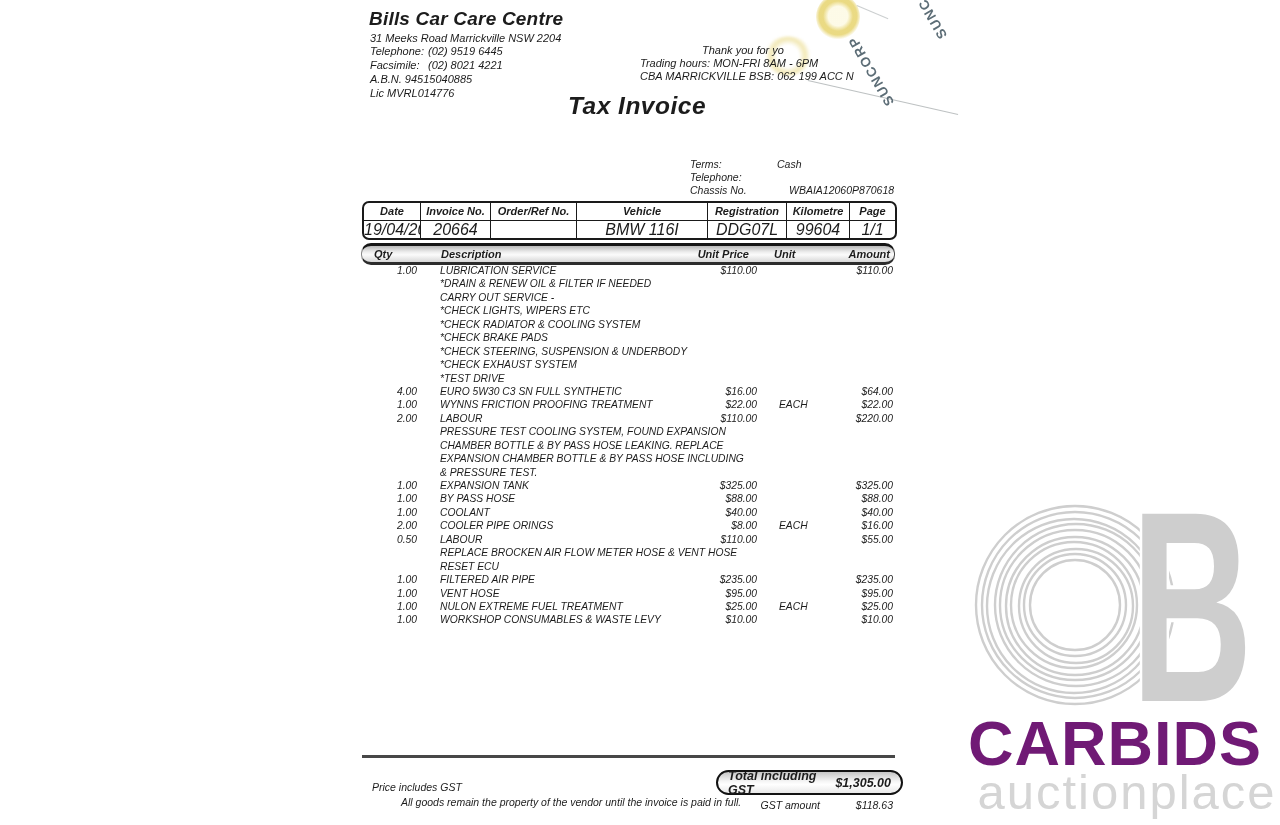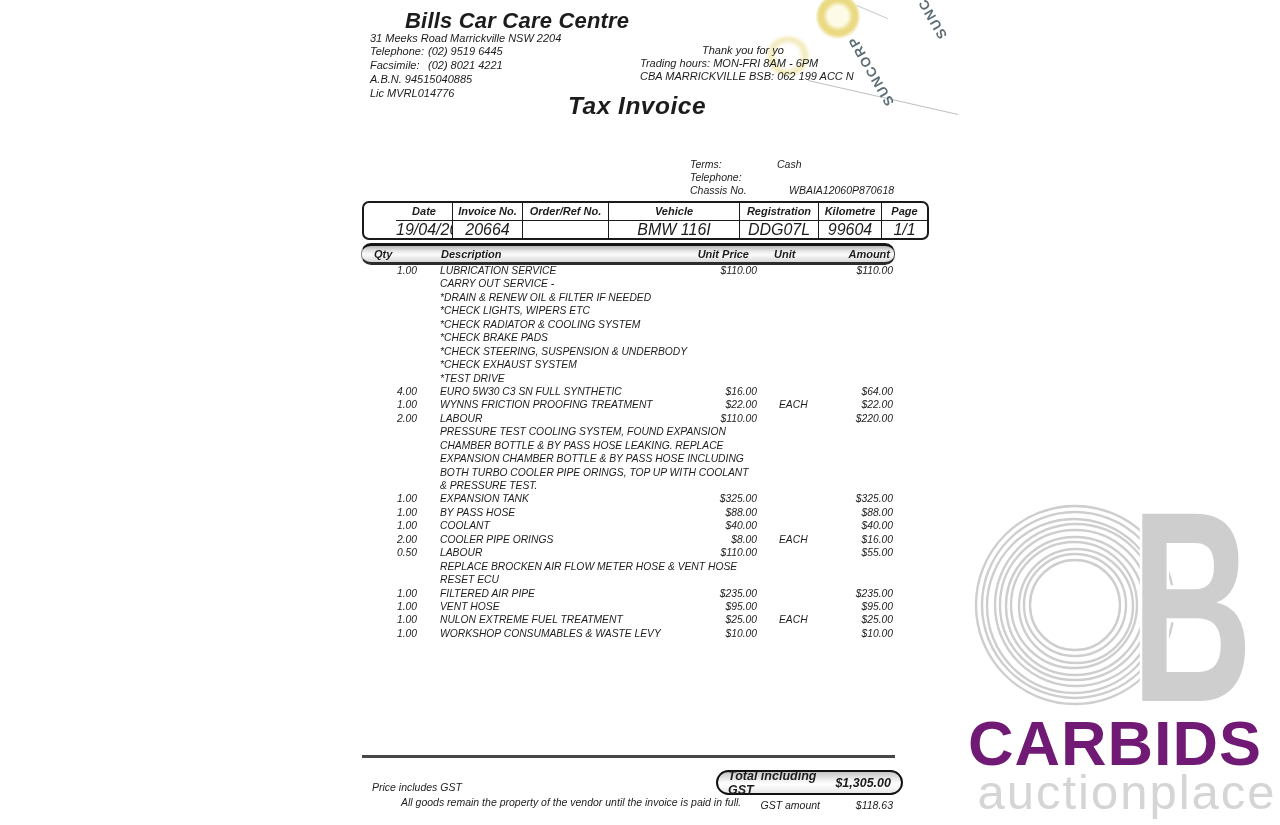--- a/index.html
+++ b/index.html
@@ -4,33 +4,33 @@
 <style>
   html,body{margin:0;padding:0;}
   body{
     width:1280px;height:825px;position:relative;background:#ffffff;
     font-family:"Liberation Sans",sans-serif;color:#1c1c1c;overflow:hidden;
   }
   .abs{position:absolute;}
   .it{font-style:italic;}
   .b{font-weight:bold;}
   
-  .biz-name{left:369px;top:8px;font-size:22px;letter-spacing:.2px;margin-left:36px;}
+  .biz-name{left:369px;top:8px;font-size:19px;letter-spacing:.2px;}
   .addr{left:370px;top:32px;font-size:11px;}
   .lbl-row{font-size:11px;}
   .hdr-lbl{position:absolute;left:370px;}
   .hdr-val{position:absolute;left:428px;}
   .right-note{font-size:11px;}
   .title{left:487px;top:92px;width:300px;text-align:center;font-size:24.5px;letter-spacing:.5px;}
   
   .terms-row{font-size:10.5px;}
   .t-lbl{position:absolute;left:690px;}
   .t-val{position:absolute;left:777px;}
   
-  .info-table{left:362px;top:201px;width:531px;border:2px solid #1a1a1a;border-radius:7px;overflow:hidden;background:#fff;padding-left:32px;}
+  .info-table{left:362px;top:201px;width:531px;border:2px solid #1a1a1a;border-radius:7px;overflow:hidden;background:#fff;}
   .info-row{display:grid;grid-template-columns:57px 70px 86px 131px 79px 63px 45px;}
   .info-row.hdr{border-bottom:1.5px solid #1a1a1a;}
   .info-cell{height:17px;line-height:17px;text-align:center;border-right:1.5px solid #1a1a1a;font-size:11px;overflow:hidden;}
   .info-row.hdr .info-cell{font-weight:bold;}
   .info-row.val .info-cell{font-size:16px;}
   .info-cell:last-child{border-right:none;}
   
   .items-bar{left:361px;top:243px;width:532px;height:16px;border-radius:10px;
     background:linear-gradient(180deg,#b9b9b9 0%,#eeeeee 38%,#fbfbfb 55%,#d7d7d7 100%);
     border-top:3px solid #161616;border-bottom:3px solid #2c2c2c;
@@ -147,28 +147,28 @@
 <div class="abs items-rows">
     <div class="irow">
       <span class="icell c-qty">1.00</span>
       <span class="icell c-desc">LUBRICATION SERVICE</span>
       <span class="icell c-up">$110.00</span>
       <span class="icell c-unit"></span>
       <span class="icell c-amt">$110.00</span>
     </div>
     <div class="irow">
       <span class="icell c-qty"></span>
+      <span class="icell c-desc">*DRAIN &amp; RENEW OIL &amp; FILTER IF NEEDED</span>
+      <span class="icell c-up"></span>
+      <span class="icell c-unit"></span>
+      <span class="icell c-amt"></span>
+    </div>
+    <div class="irow">
+      <span class="icell c-qty"></span>
       <span class="icell c-desc">CARRY OUT SERVICE -</span>
-      <span class="icell c-up"></span>
-      <span class="icell c-unit"></span>
-      <span class="icell c-amt"></span>
-    </div>
-    <div class="irow">
-      <span class="icell c-qty"></span>
-      <span class="icell c-desc">*DRAIN &amp; RENEW OIL &amp; FILTER IF NEEDED</span>
       <span class="icell c-up"></span>
       <span class="icell c-unit"></span>
       <span class="icell c-amt"></span>
     </div>
     <div class="irow">
       <span class="icell c-qty"></span>
       <span class="icell c-desc">*CHECK LIGHTS, WIPERS ETC</span>
       <span class="icell c-up"></span>
       <span class="icell c-unit"></span>
       <span class="icell c-amt"></span>
@@ -239,27 +239,20 @@
     <div class="irow">
       <span class="icell c-qty"></span>
       <span class="icell c-desc">CHAMBER BOTTLE &amp; BY PASS HOSE LEAKING. REPLACE</span>
       <span class="icell c-up"></span>
       <span class="icell c-unit"></span>
       <span class="icell c-amt"></span>
     </div>
     <div class="irow">
       <span class="icell c-qty"></span>
       <span class="icell c-desc">EXPANSION CHAMBER BOTTLE &amp; BY PASS HOSE INCLUDING</span>
-      <span class="icell c-up"></span>
-      <span class="icell c-unit"></span>
-      <span class="icell c-amt"></span>
-    </div>
-    <div class="irow">
-      <span class="icell c-qty"></span>
-      <span class="icell c-desc">BOTH TURBO COOLER PIPE ORINGS, TOP UP WITH COOLANT</span>
       <span class="icell c-up"></span>
       <span class="icell c-unit"></span>
       <span class="icell c-amt"></span>
     </div>
     <div class="irow">
       <span class="icell c-qty"></span>
       <span class="icell c-desc">&amp; PRESSURE TEST.</span>
       <span class="icell c-up"></span>
       <span class="icell c-unit"></span>
       <span class="icell c-amt"></span>

